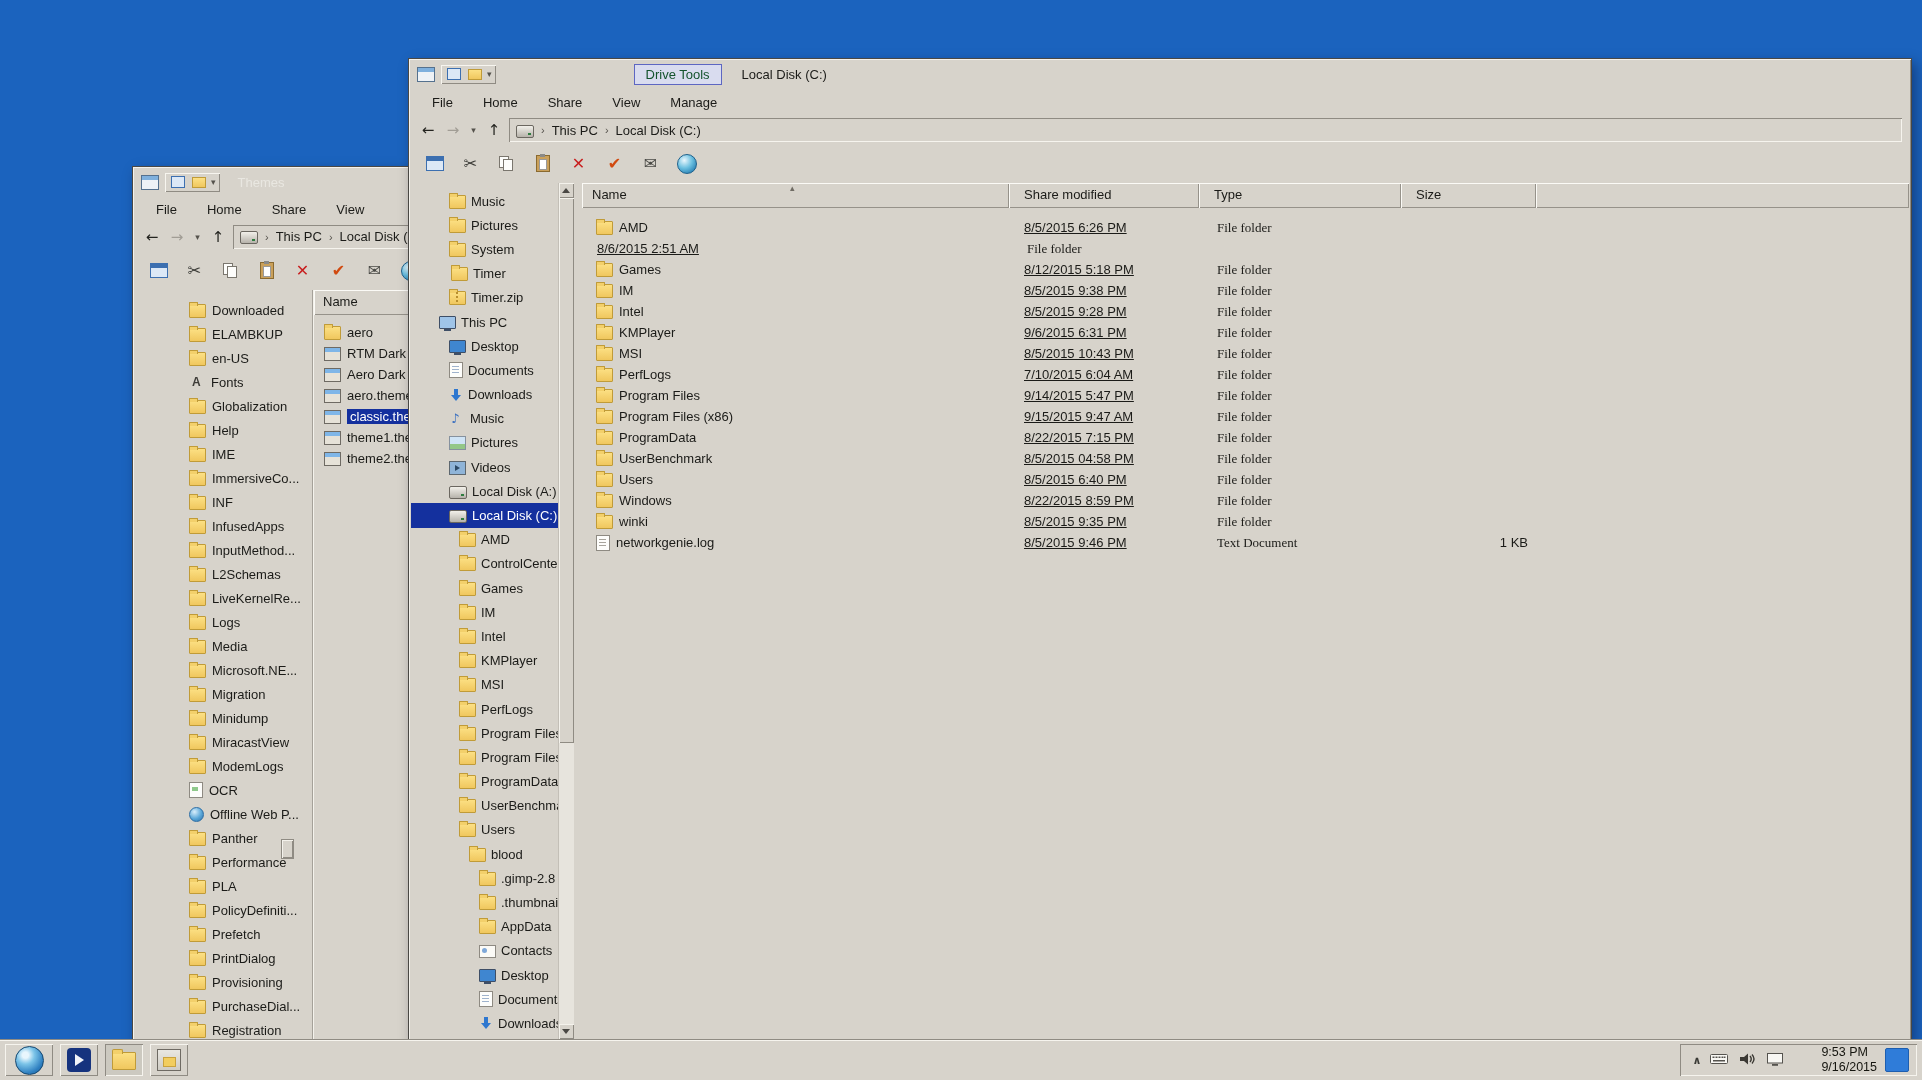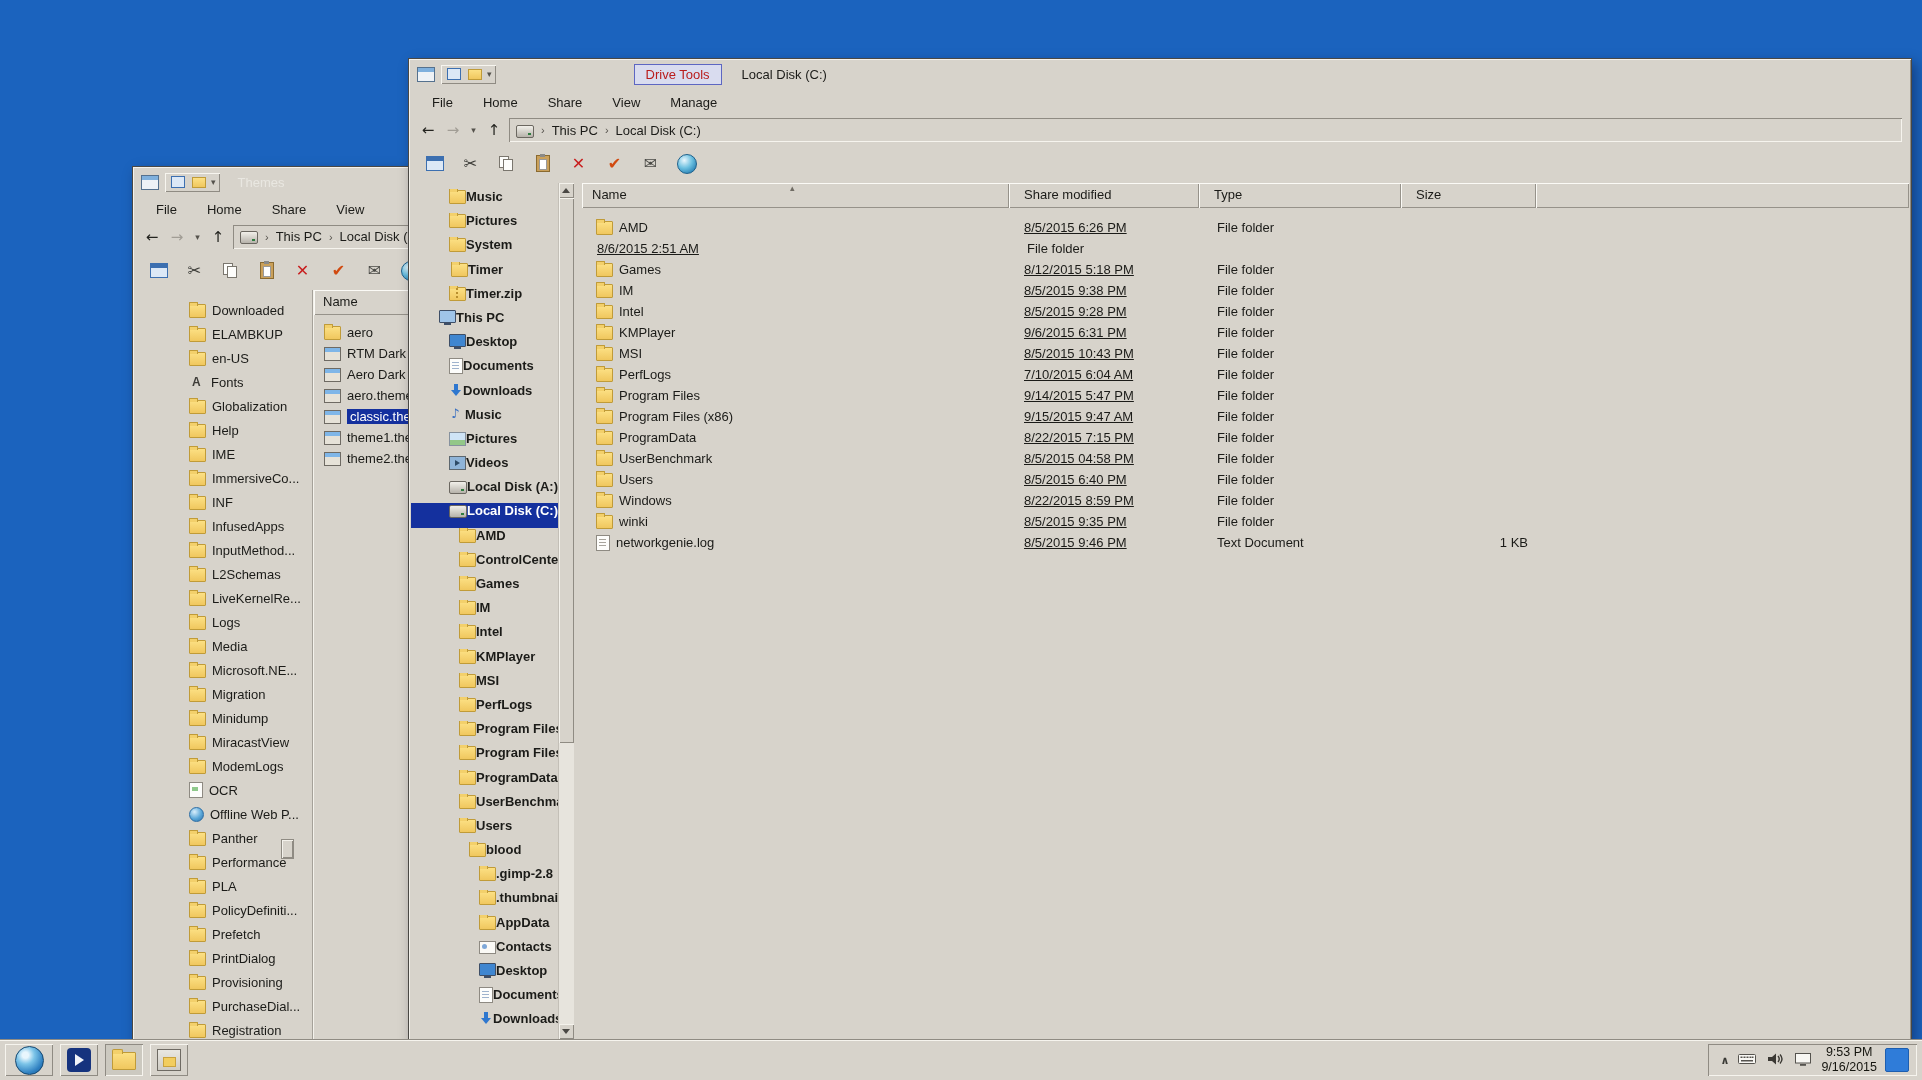--- a/index.html
+++ b/index.html
@@ -15,21 +15,21 @@
   .titlebar{display:flex;align-items:center;gap:6px;padding:0 8px;}
   .main-win .titlebar{height:30px;}
   .bg-win .titlebar{height:30px;}
   .win-ic{width:16px;height:13px;border:1px solid #55718e;background:linear-gradient(#7fb0dd 0 4px,#eef2f6 4px);flex:none;}
   .qat{display:flex;align-items:center;gap:3px;padding:2px 4px;
        box-shadow:inset 1px 1px 0 #f7f5ef, inset -1px -1px 0 #8f8b83;}
   .qbtn{width:18px;height:15px;display:flex;align-items:center;justify-content:center;}
   .q1{width:12px;height:10px;border:1px solid #3c6fb0;background:#dce8f6;}
   .q2{width:12px;height:9px;background:linear-gradient(#fce084,#f0c75e);border:1px solid #c09b38;}
   .qdd{font-size:9px;color:#55524c;}
-  .drive-tools{border:1px solid #5d66c2;background:#d9dcef;color:#b91c1c;
+  .drive-tools{border:1px solid #5d66c2;background:#d9dcef;color:#14532d;
        padding:2px 11px;margin-left:132px;}
   .win-title{margin-left:14px;color:#1b1b18;}
   .bg-title{margin-left:12px;color:#e9e7e1;}
 
   .tabs{display:flex;align-items:center;padding-left:8px;}
   .main-win .tabs{height:26px;}
   .bg-win .tabs{height:24px;}
   .tab{padding:0 15px;}
 
   .addr-row{display:flex;align-items:center;gap:5px;padding:0 9px;}
@@ -98,21 +98,21 @@
   .ic-contacts::before{content:"";position:absolute;left:2px;top:2px;width:5px;height:5px;background:#7fa8d8;border-radius:50%;}
   .ic-fonts::before{content:"A";font-weight:bold;font-size:12px;color:#3e3c38;position:absolute;left:3px;top:0;}
   .ic-globe{width:13px;height:13px;border-radius:50%;border:1px solid #2c6ea6;margin-top:1px;
       background:radial-gradient(circle at 35% 30%, #d8eefb, #5aa7d8 55%, #2c6ea6);}
   .ic-theme{width:15px;height:12px;margin-top:1px;border:1px solid #6e6a63;
       background:linear-gradient(#7fb6e8 0 4px,#e6e2d8 4px);}
 
   
   .main-content{position:absolute;left:2px;right:2px;top:124px;bottom:2px;display:flex;overflow:hidden;}
   .nav-pane{width:147px;padding-top:6px;overflow:hidden;flex:none;}
-  .nav-item{height:24.2px;display:flex;white-space:nowrap;overflow:hidden;font-weight:bold;}
+  .nav-item{height:24.2px;display:flex;align-items:center;gap:5px;white-space:nowrap;overflow:hidden;}
   .nav-item.selected{background:#14309e;color:#fff;}
   .nav-scrollbar{width:15px;flex:none;position:relative;background:#e7e4dd;border-left:1px solid #c3bfb7;}
   .sb-btn{position:absolute;left:0;width:15px;height:15px;background:#d7d3cb;
       box-shadow:inset 1px 1px 0 #f4f2ec, inset -1px -1px 0 #8f8b83;}
   .sb-up{top:0;} .sb-down{bottom:0;}
   .sb-up::after{content:"";position:absolute;left:3px;top:5px;border-left:4px solid transparent;
       border-right:4px solid transparent;border-bottom:5px solid #4a4844;}
   .sb-down::after{content:"";position:absolute;left:3px;top:5px;border-left:4px solid transparent;
       border-right:4px solid transparent;border-top:5px solid #4a4844;}
   .sb-thumb{position:absolute;left:0;top:15px;width:15px;height:545px;background:#d7d3cb;
@@ -122,21 +122,21 @@
   .list-header{height:25px;line-height:24px;}
   .hcell{box-shadow:inset 1px 1px 0 #fbfaf6, inset -1px -1px 0 #96928a;padding-left:15px;position:relative;
       white-space:nowrap;overflow:hidden;}
   .hcell.hname{padding-left:10px;}
   .sort-caret{position:absolute;top:1px;left:208px;font-size:9px;line-height:8px;color:#6f6b63;font-family:"DejaVu Sans",sans-serif;}
   .rows{padding-top:9px;}
   .list-row{height:21px;line-height:21px;}
   .cell{white-space:nowrap;overflow:hidden;}
   .cell-name{display:flex;align-items:center;gap:6px;padding-left:14px;}
   .cell-date{padding-left:15px;text-decoration:underline;}
-  .cell-type{padding-left:18px;}
+  .cell-type{padding-left:18px;font-family:Liberation Serif, serif;}
   .cell-size{text-align:right;padding-right:8px;}
 
   
   .bg-content{position:absolute;left:2px;right:0;top:123px;bottom:2px;overflow:hidden;}
   .tree-pane{position:absolute;left:0;top:0;bottom:0;width:176px;padding-top:8px;overflow:hidden;}
   .tree-item{height:24px;display:flex;align-items:center;gap:6px;padding-left:54px;white-space:nowrap;overflow:hidden;}
   .v-div{position:absolute;left:177px;top:0;bottom:0;width:1px;background:#a5a199;box-shadow:1px 0 0 #f4f2ec;}
   .mini-thumb{position:absolute;left:146px;top:549px;width:11px;height:18px;background:#d7d3cb;
       box-shadow:inset 1px 1px 0 #f4f2ec, inset -1px -1px 0 #8f8b83;border:1px solid #8f8b83;}
   .file-pane{position:absolute;left:179px;top:0;right:0;bottom:0;overflow:hidden;}
@@ -161,21 +161,21 @@
       border-bottom:6px solid transparent;border-left:9px solid #f2f4f8;}
   .folder-lg{width:22px;height:16px;margin-top:2px;background:linear-gradient(#fce084,#f0c75e);
       border:1px solid #c09b38;border-radius:1px;position:relative;}
   .folder-lg::before{content:"";position:absolute;top:-4px;left:-1px;width:9px;height:4px;background:#f3d06b;
       border:1px solid #c09b38;border-bottom:none;border-radius:2px 2px 0 0;}
   .app3-ic{width:22px;height:20px;background:linear-gradient(#e9e7e1,#cfccc4);border:1px solid #6e6a63;position:relative;}
   .app3-ic::after{content:"";position:absolute;left:5px;bottom:3px;width:11px;height:8px;background:#f2cd5e;border:1px solid #c9a23e;}
   .tray{margin-left:auto;display:flex;align-items:center;gap:8px;height:32px;padding:0 8px 0 12px;
       box-shadow:inset 1px 1px 0 #8f8b83, inset -1px -1px 0 #f6f4ee;}
   .chevron{font-size:11px;font-weight:bold;color:#3a3a36;font-family:"DejaVu Sans",sans-serif;}
-  .clock{text-align:center;font-size:12.5px;line-height:15px;color:#15150f;}
+  .clock{text-align:left;font-size:12.5px;line-height:15px;color:#15150f;margin-left:28px;}
   .blue-tile{width:22px;height:22px;background:#2f7cd9;border:1px solid #1d5eb0;border-radius:2px;}
 </style>
 </head>
 <body>
 
 <div class="desktop"></div>
 
 <div class="win bg-win">
   <div class="titlebar">
     <span class="win-ic"></span>

